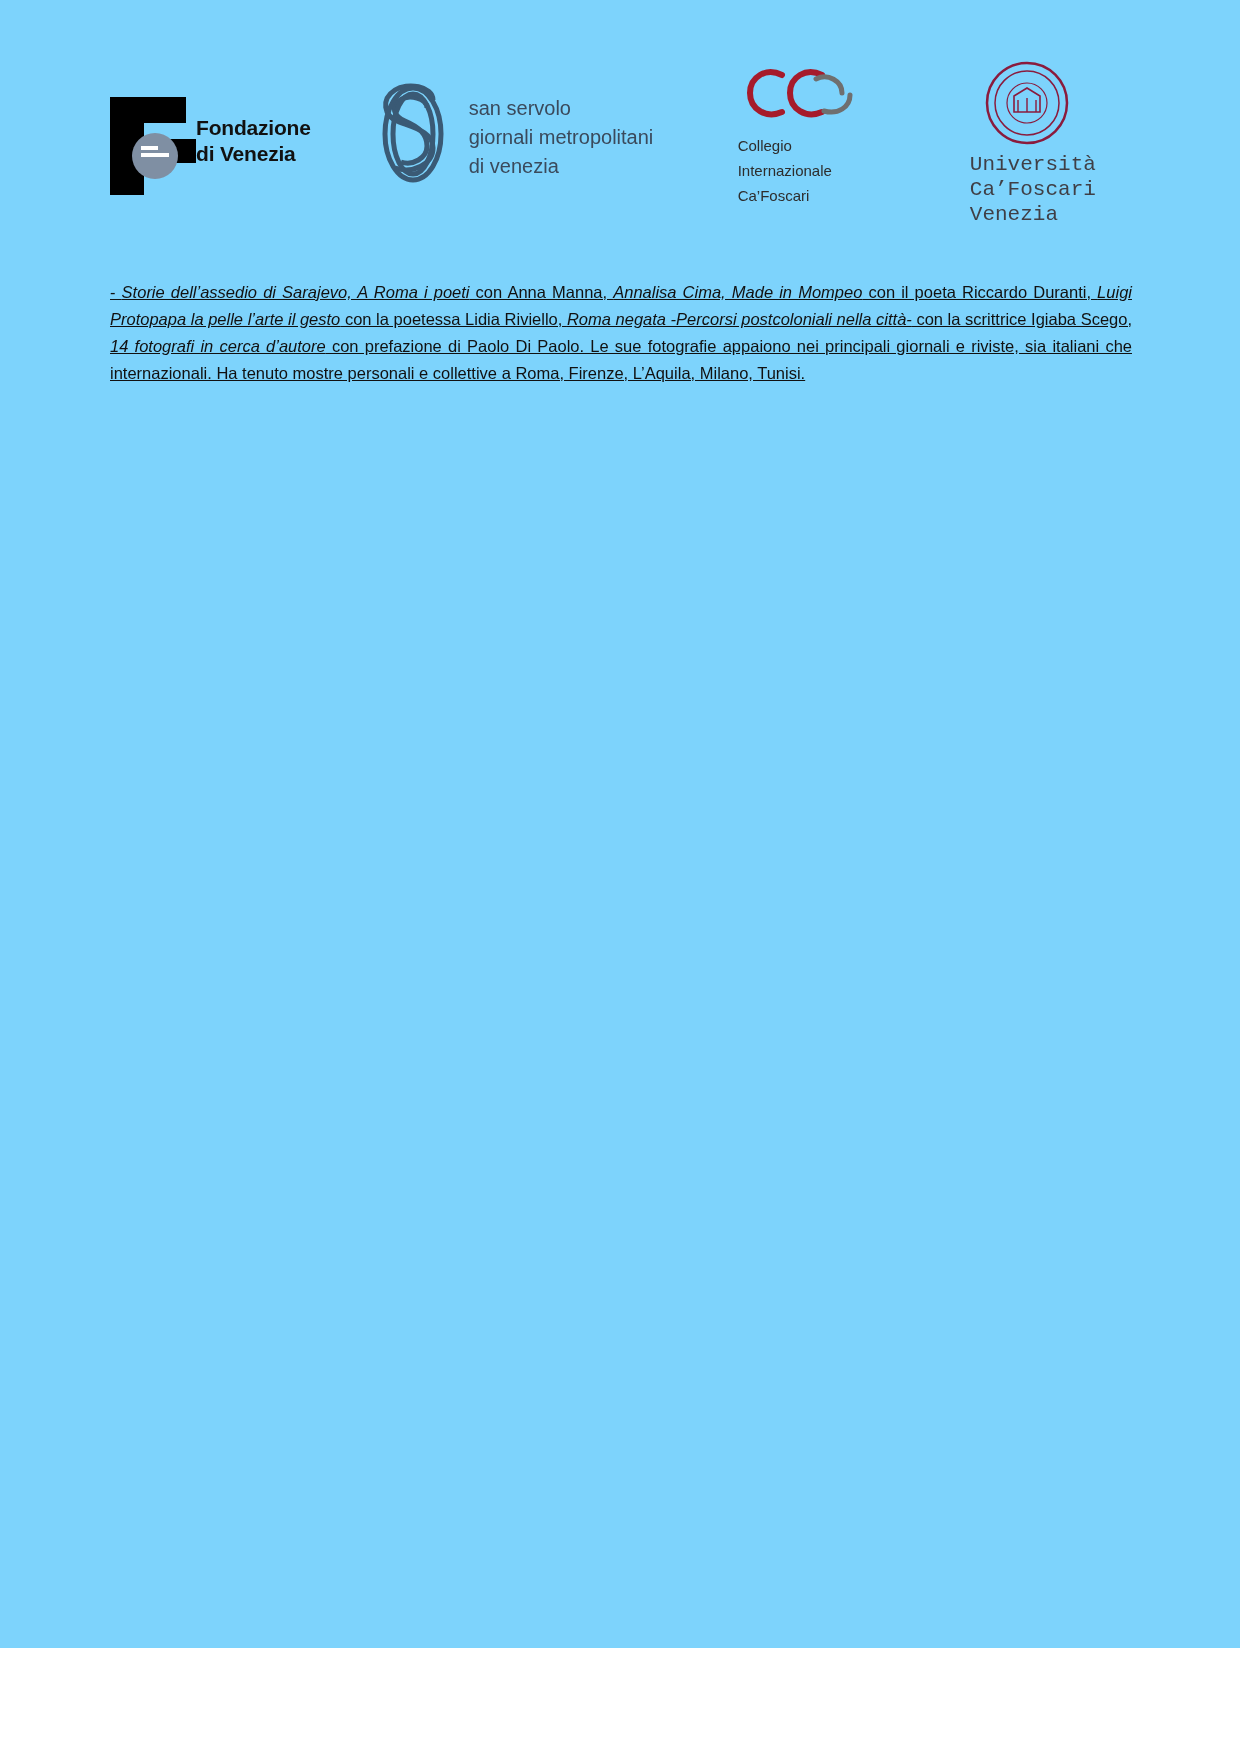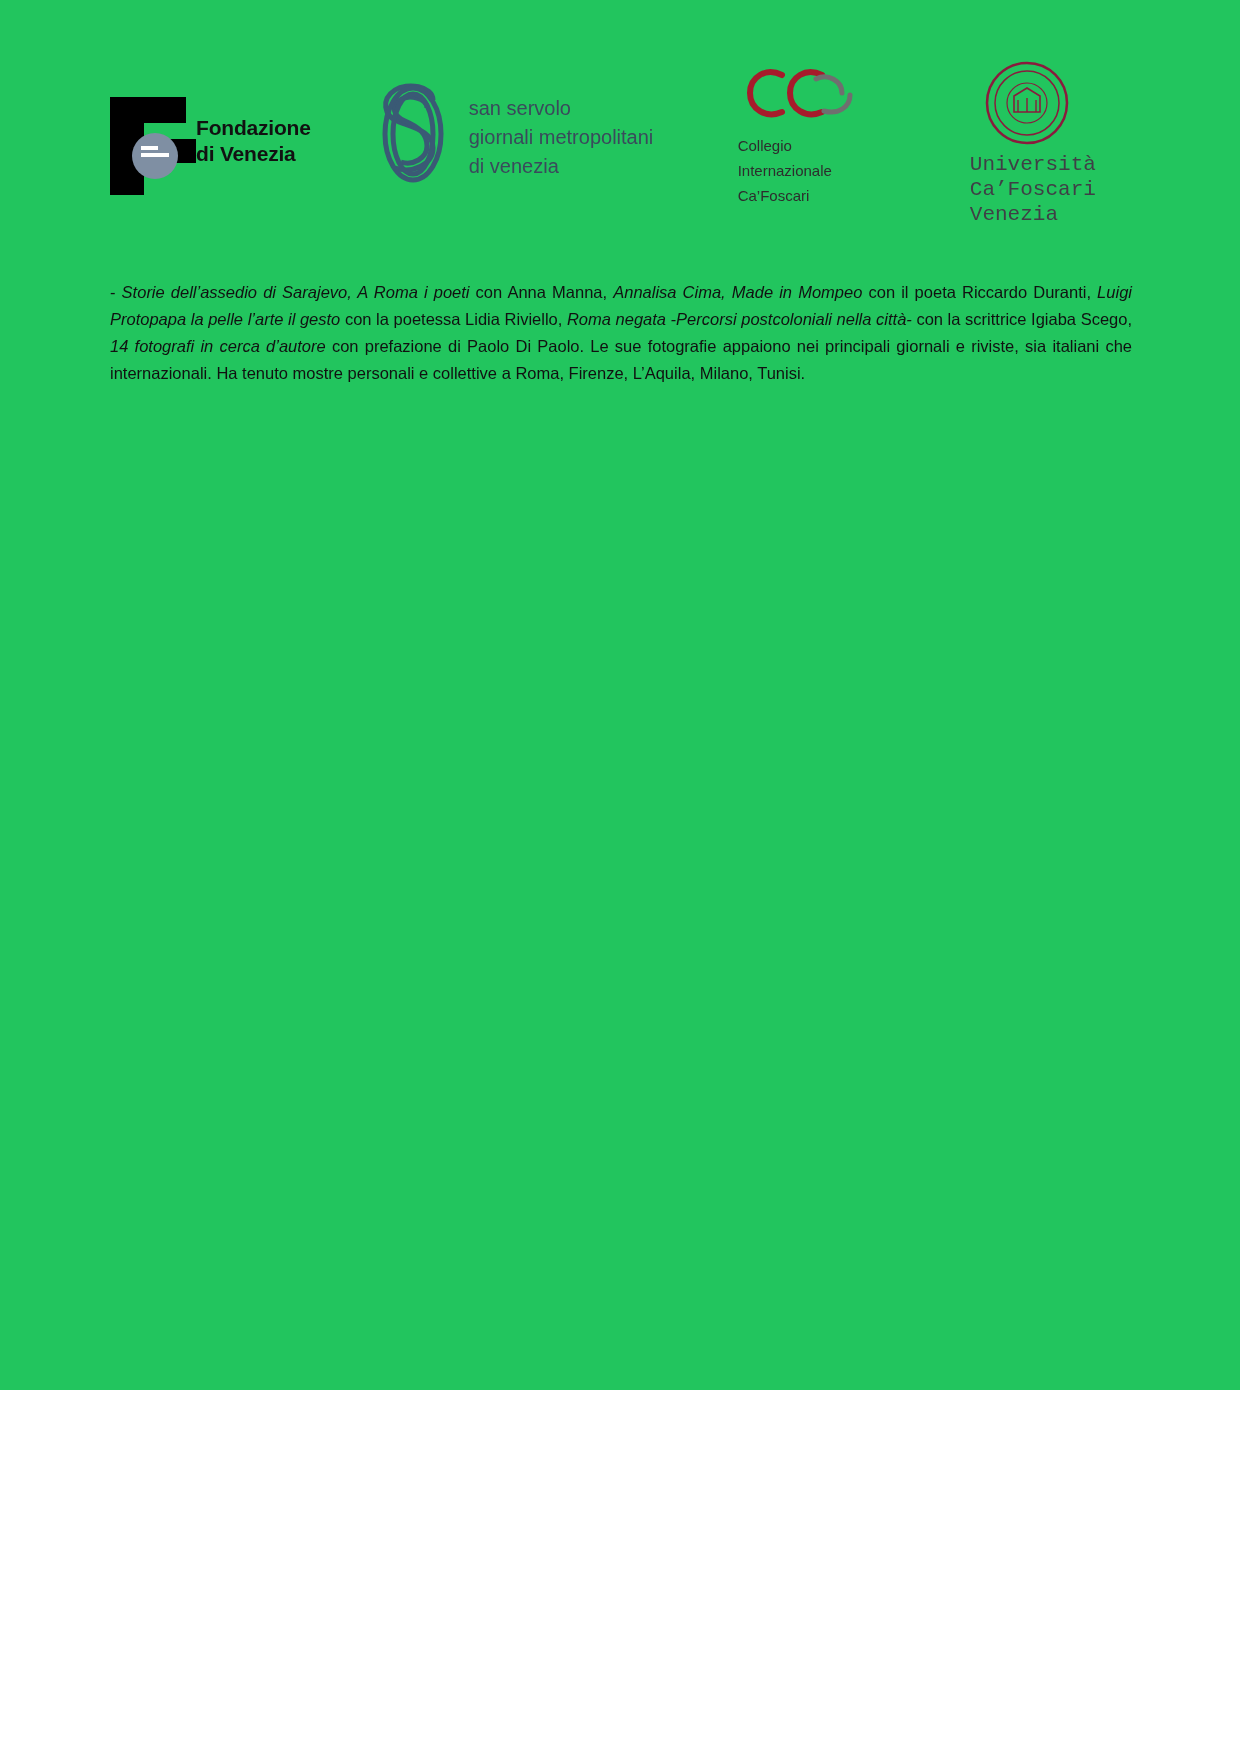--- a/index.html
+++ b/index.html
@@ -3,22 +3,22 @@
 <meta charset="utf-8">
 <style>
   html, body {
     margin: 0;
     padding: 0;
     background: #ffffff;
   }
   .page {
     position: relative;
     width: 1240px;
-    height: 1390px;
-    background: #22c55e;
+    height: 1648px;
+    background: #7dd3fc;
     font-family: "Liberation Sans", sans-serif;
     overflow: hidden;
   }
 
   
   .logo-band {
     position: absolute;
     left: 110px;
     top: 60px;
     width: 1020px;
@@ -164,20 +164,21 @@
   
   .body-text {
     position: absolute;
     left: 110px;
     top: 262px;
     width: 1022px;
     font-size: 16.5px;
     line-height: 27px;
     color: #111111;
     text-align: justify;
+    text-decoration: underline;
   }
   .body-text .it { font-style: italic; }
 </style>
 </head>
 <body>
 
 <div class="page">
 
   <div class="logo-band">
 

